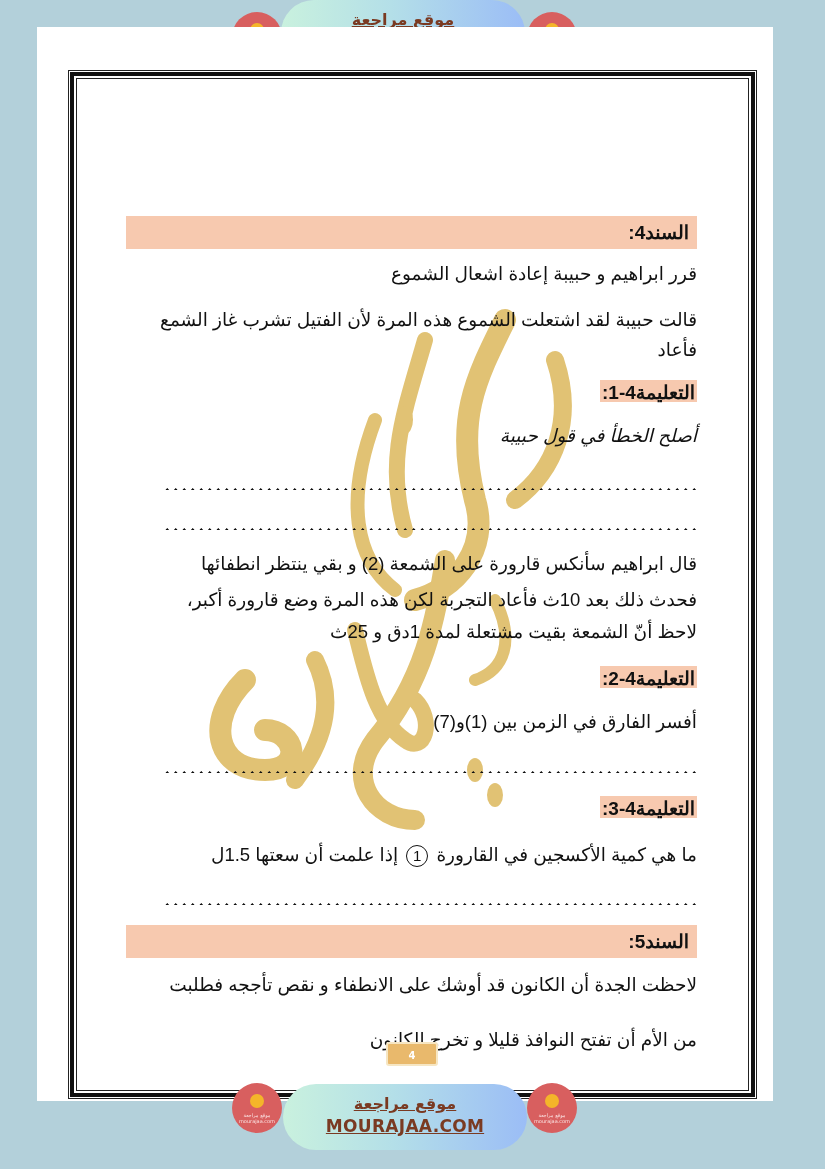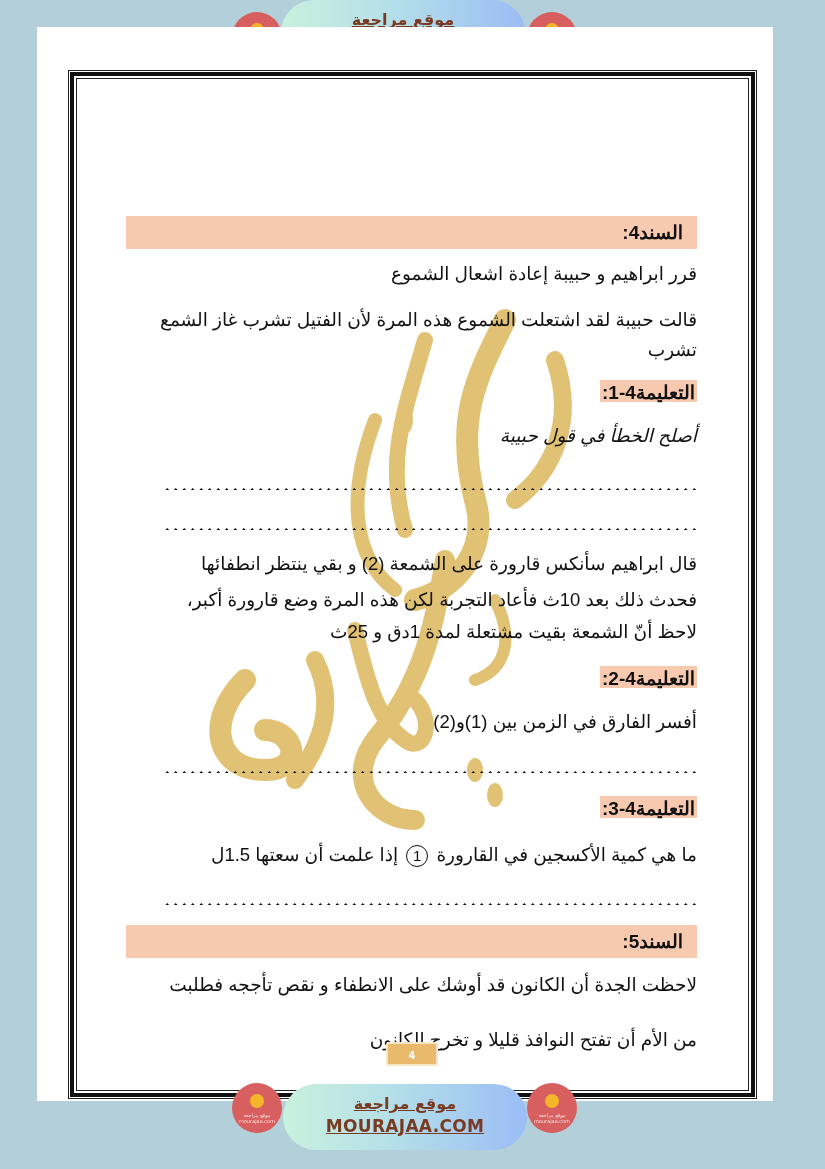--- a/index.html
+++ b/index.html
@@ -26,21 +26,21 @@
     box-sizing:border-box; border:1px solid #222;
   }
   .content {
     position:absolute; left:126px; top:200px; width:571px;
     direction:rtl; text-align:right; color:#111;
     font-family:"Liberation Sans", sans-serif;
   }
   .bar {
     position:absolute; left:0; right:0; height:33px;
     background:#f7c9af;
-    font-weight:bold; font-size:19px; line-height:33px; padding-right:14px;
+    font-weight:bold; font-size:19px; line-height:33px; padding-right:8px;
   }
   .label {
     position:absolute; right:0; height:22px;
     background:#f7c9af; font-weight:bold; font-size:19px; line-height:25px;
     padding:0 2px;
   }
   .line { position:absolute; right:0; font-size:18.5px; line-height:24px; white-space:nowrap; }
   .dots {
     position:absolute; left:37px; right:0; height:2px;
     background-image:radial-gradient(circle, #111 1.1px, transparent 1.3px);
@@ -124,33 +124,33 @@
     <ellipse cx="300" cy="470" rx="8" ry="12"></ellipse>
     <ellipse cx="320" cy="495" rx="8" ry="12"></ellipse>
   </g>
 </svg>
 
 <div class="content">
 
   <div class="bar" style="top:16px;">السند4:</div>
   <div class="line" style="top:62px;">قرر ابراهيم و حبيبة إعادة اشعال الشموع</div>
   <div class="line" style="top:108px;">قالت حبيبة لقد اشتعلت الشموع هذه المرة لأن الفتيل تشرب غاز الشمع</div>
-  <div class="line" style="top:138px;">تشرب</div>
+  <div class="line" style="top:138px;">فأعاد</div>
 
   <div class="label" style="top:180px;">التعليمة4-1:</div>
   <div class="line" style="top:224px;font-style:italic;">أصلح الخطأ في قول حبيبة</div>
   <div class="dots" style="top:288px;"></div>
   <div class="dots" style="top:328px;"></div>
 
   <div class="line" style="top:352px;">قال ابراهيم سأنكس قارورة على الشمعة (2) و بقي ينتظر انطفائها</div>
   <div class="line" style="top:388px;">فحدث ذلك بعد 10ث فأعاد التجربة لكن هذه المرة وضع قارورة أكبر،</div>
   <div class="line" style="top:420px;">لاحظ أنّ الشمعة بقيت مشتعلة لمدة 1دق و 25ث</div>
 
   <div class="label" style="top:466px;">التعليمة4-2:</div>
-  <div class="line" style="top:510px;">أفسر الفارق في الزمن بين (1)و(2)</div>
+  <div class="line" style="top:510px;">أفسر الفارق في الزمن بين (1)و(7)</div>
   <div class="dots" style="top:571px;"></div>
 
   <div class="label" style="top:596px;">التعليمة4-3:</div>
   <div class="line" style="top:643px;">
     <span>ما هي كمية الأكسجين في القارورة</span>
     <span class="circled">1</span>
     <span>إذا علمت أن سعتها 1.5ل</span>
   </div>
   <div class="dots" style="top:703px;"></div>
 

